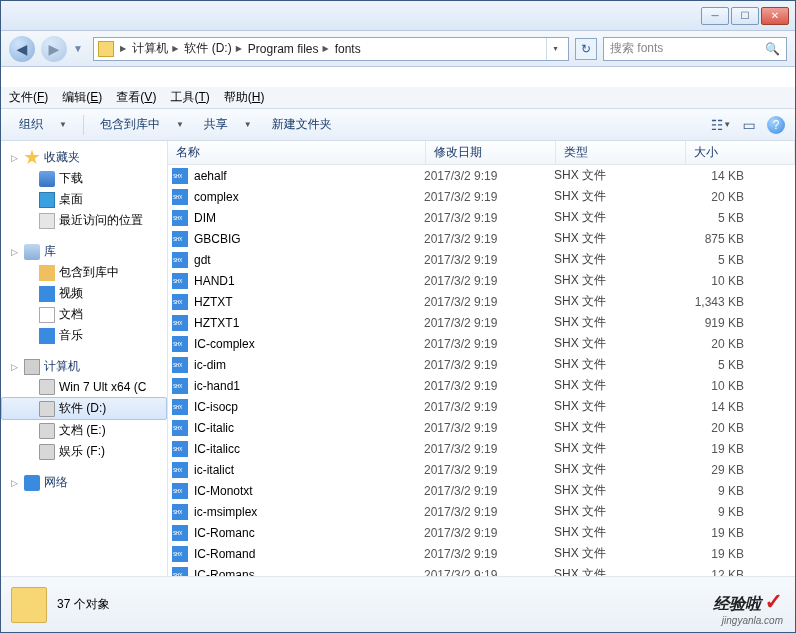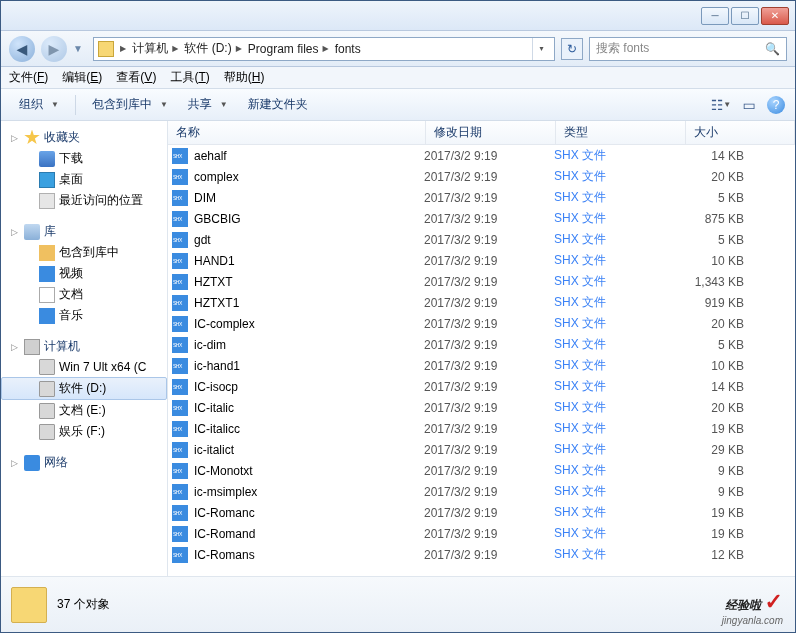--- a/index.html
+++ b/index.html
@@ -12,26 +12,26 @@
 .navrow { height: 36px; background: linear-gradient(to bottom,#f4f8fc,#e3ecf7); display: flex; align-items: center; gap: 6px; padding: 0 8px; border-bottom: 1px solid #b8c8de; }
 .nav-arrow { width: 26px; height: 26px; border-radius: 50%; background: radial-gradient(circle at 35% 30%, #cfe4fb, #8bb0da); display: flex; align-items: center; justify-content: center; color: #39597c; font-size: 14px; }
 .nav-chev { width: 14px; color: #6b88aa; font-size: 10px; }
 .addrbar { flex: 1; height: 24px; border: 1px solid #8ea8c6; background: #fff; display: flex; align-items: center; padding: 0 4px; gap: 4px; font-size: 12px; }
 .addr-icon { width: 16px; height: 16px; background: #f7d774; border: 1px solid #c9a63a; }
 .addr-seg { display: flex; align-items: center; gap: 2px; color: #222; }
 .addr-tri { font-size: 8px; color: #555; padding: 0 2px; }
 .addr-end { margin-left: auto; display: flex; gap: 2px; }
 .addr-drop { width: 18px; height: 22px; border-left: 1px solid #cfd9e6; display: flex; align-items: center; justify-content: center; font-size: 8px; color: #555; }
 .refresh { width: 22px; height: 22px; border: 1px solid #8ea8c6; background: #eaf2fb; display: flex; align-items: center; justify-content: center; font-size: 12px; color: #2a5a9a; }
-.searchbar { width: 198px; height: 24px; border: 1px solid #8ea8c6; background: #fff; display: flex; align-items: center; padding: 0 6px; font-size: 12px; color: #888; }
+.searchbar { width: 184px; height: 24px; border: 1px solid #8ea8c6; background: #fff; display: flex; align-items: center; padding: 0 6px; font-size: 12px; color: #888; }
 .search-icon { margin-left: auto; color: #4a6a9a; font-size: 12px; }
-.menubar { height: 22px; background: #f2f6fb; display: flex; align-items: center; padding: 0 8px; gap: 14px; font-size: 12px; border-bottom: 1px solid #d3dde9; }
+.menubar { height: 22px; background: #f2f6fb; display: flex; align-items: center; padding: 0 8px; gap: 14px; font-size: 12px; border-bottom: 1px solid #d3dde9; margin-top: 20px; }
 .menubar span u { text-decoration: underline; }
 .toolbar { height: 32px; background: linear-gradient(to bottom,#f9fcff,#e7eff9); display: flex; align-items: center; padding: 0 10px; gap: 4px; font-size: 12px; border-bottom: 1px solid #d3dde9; }
-.tb-btn { padding: 3px 8px; display: flex; align-items: center; gap: 8px; color: #1a3a6a; }
+.tb-btn { padding: 3px 8px; display: flex; align-items: center; gap: 16px; color: #1a3a6a; }
 .tb-drop { font-size: 8px; color: #555; }
 .tb-sep { width: 1px; height: 20px; background: #cdd8e6; margin: 0 4px; }
 .tb-right { margin-left: auto; display: flex; align-items: center; gap: 8px; }
 .tb-icon { width: 20px; height: 16px; display: flex; align-items: center; justify-content: center; color: #3a5a8a; font-size: 14px; }
 .help-icon { width: 18px; height: 18px; border-radius: 50%; background: radial-gradient(circle at 35% 30%, #a8d4ff,#3a8be0); color: #fff; font-size: 12px; display: flex; align-items: center; justify-content: center; }
 .body { flex: 1; display: flex; overflow: hidden; }
 .tree { width: 167px; border-right: 1px solid #dfe6ee; overflow-y: auto; font-size: 12px; padding: 6px 0; background: #fff; }
 .tree-group { margin-bottom: 10px; }
 .tree-head { display: flex; align-items: center; gap: 4px; padding: 2px 4px 2px 10px; color: #1a3a6a; }
 .tree-head .exp { font-size: 9px; color: #888; width: 9px; }
@@ -53,26 +53,26 @@
 .ic-net { background: #3a8be0; border-radius: 2px; }
 .filepane { flex: 1; display: flex; flex-direction: column; overflow: hidden; position: relative; background: #fff;}
 .fhead { display: flex; height: 24px; border-bottom: 1px solid #e3e8ef; font-size: 12px; color: #1a3a6a; align-items: center; background: linear-gradient(#fdfeff,#f2f6fb); }
 .fhead .col { padding: 0 8px; border-right: 1px solid #e3e8ef; height: 100%; display: flex; align-items: center; }
 .flist { flex: 1; overflow-y: scroll; font-size: 12px; }
 .frow { display: flex; height: 21px; align-items: center; padding-left: 4px; }
 .fic { width: 16px; height: 16px; background: #3a8be0; margin-right: 6px; position: relative; }
 .fic::after { content:"SHX"; position:absolute; font-size:5px; color:#fff; left:1px; top:5px; letter-spacing:-0.5px; }
 .c-name { width: 252px; display: flex; align-items: center; }
 .c-date { width: 130px; color: #555; }
-.c-type { width: 130px; color: #3b82f6; }
+.c-type { width: 130px; color: #404040; }
 .c-size { width: 70px; text-align: right; color: #555; padding-right: 10px; }
 .status { height: 56px; border-top: 1px solid #dfe6ee; background: linear-gradient(#f6f9fc,#eaf0f7); display: flex; align-items: center; padding: 0 10px; font-size: 12px; gap: 10px; }
 .status .bigicon { width: 36px; height: 36px; background: #f7d774; border: 1px solid #d4b050; border-radius: 2px;}
 .watermark { position: absolute; right: 12px; bottom: 6px; text-align: right; }
-.watermark .big { font-size: 12px; font-weight: bold; font-style: italic; color: #222; }
+.watermark .big { font-size: 16px; font-weight: bold; font-style: italic; color: #222; }
 .watermark .chk { color: #d02020; font-size: 22px; font-weight: bold; }
 .watermark .small { font-size: 10px; color: #666; font-style: italic; }
 ::-webkit-scrollbar { width: 17px; }
 ::-webkit-scrollbar-track { background: #f0f0f0; }
 ::-webkit-scrollbar-thumb { background: #c8d2e0; border: 1px solid #a8b8cc; border-radius: 2px; }
 ::-webkit-scrollbar-button { background: #e5ebf3; height: 17px; border: 1px solid #c4cedb; }
 </style>
 </head>
 <body>
 

